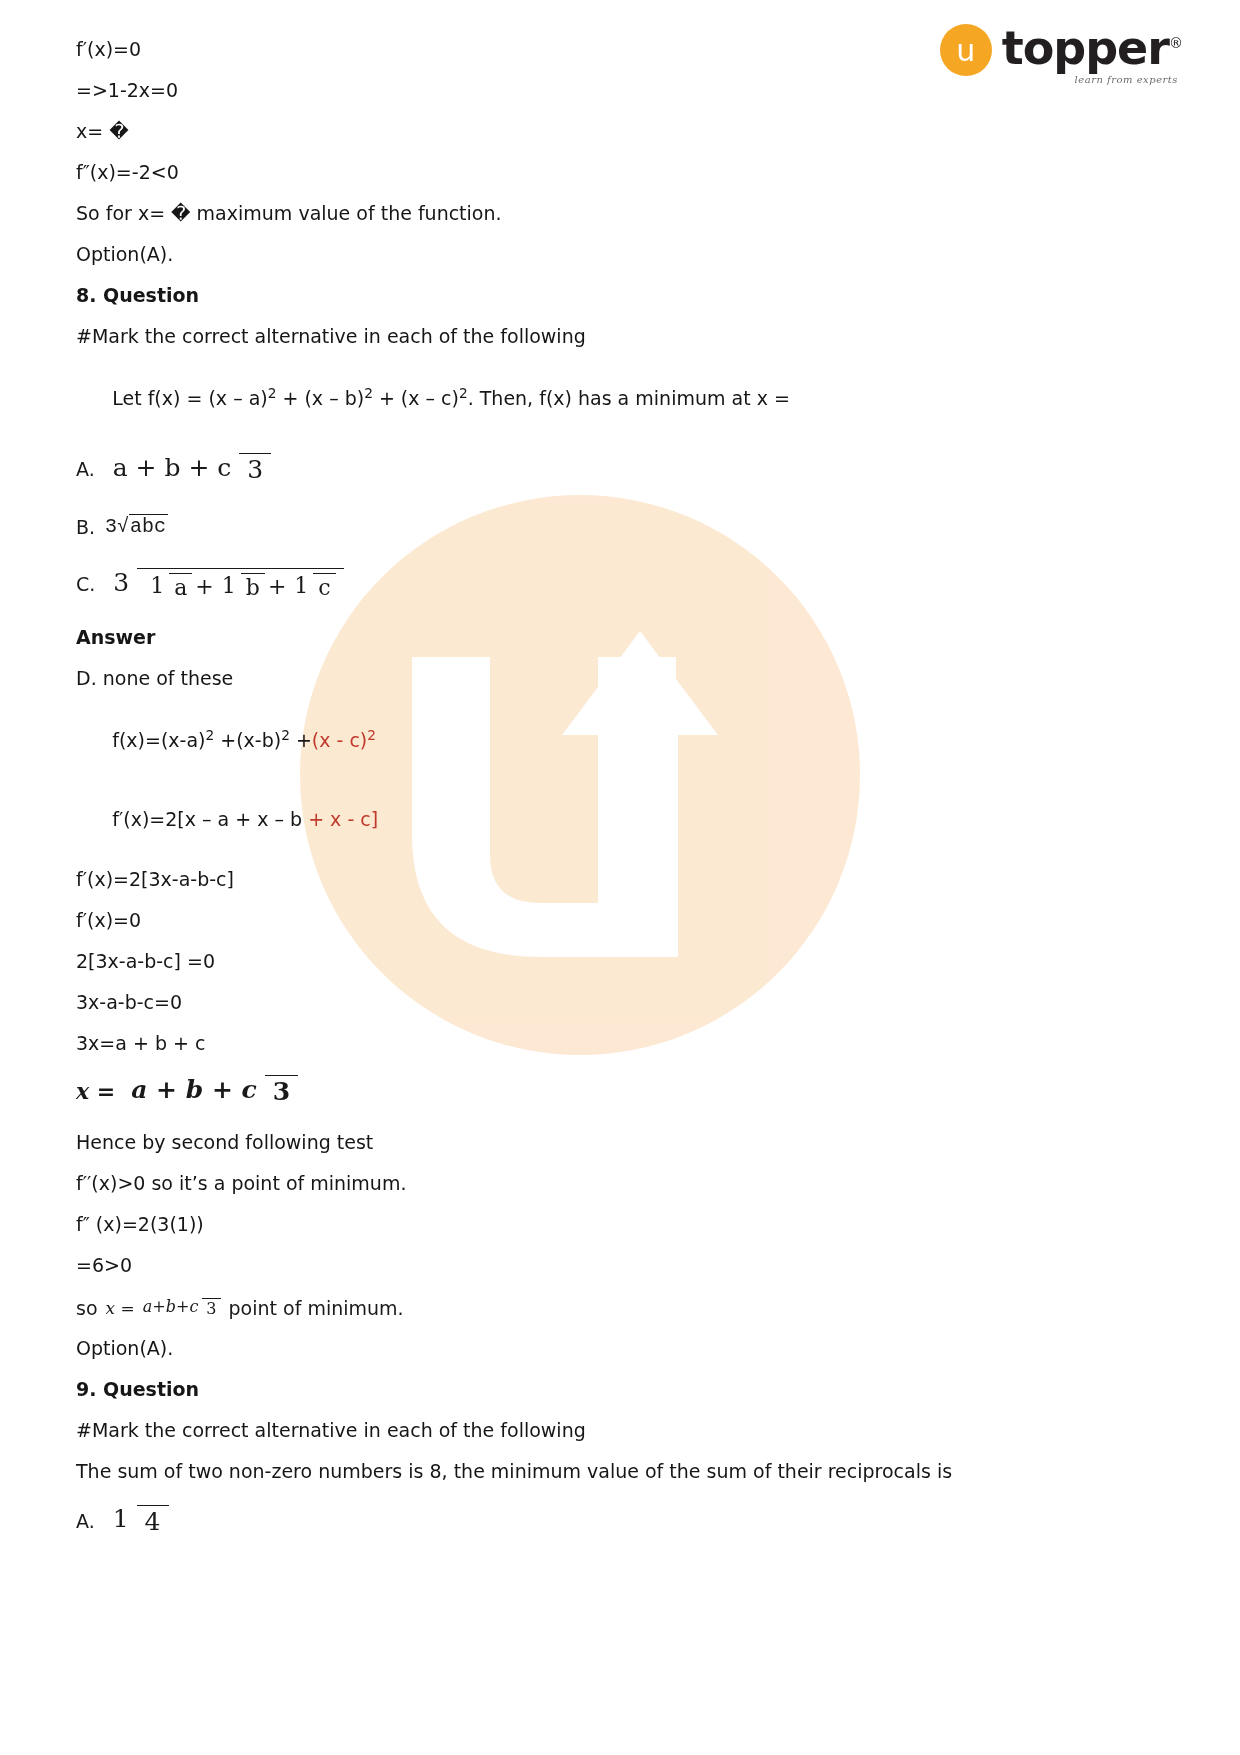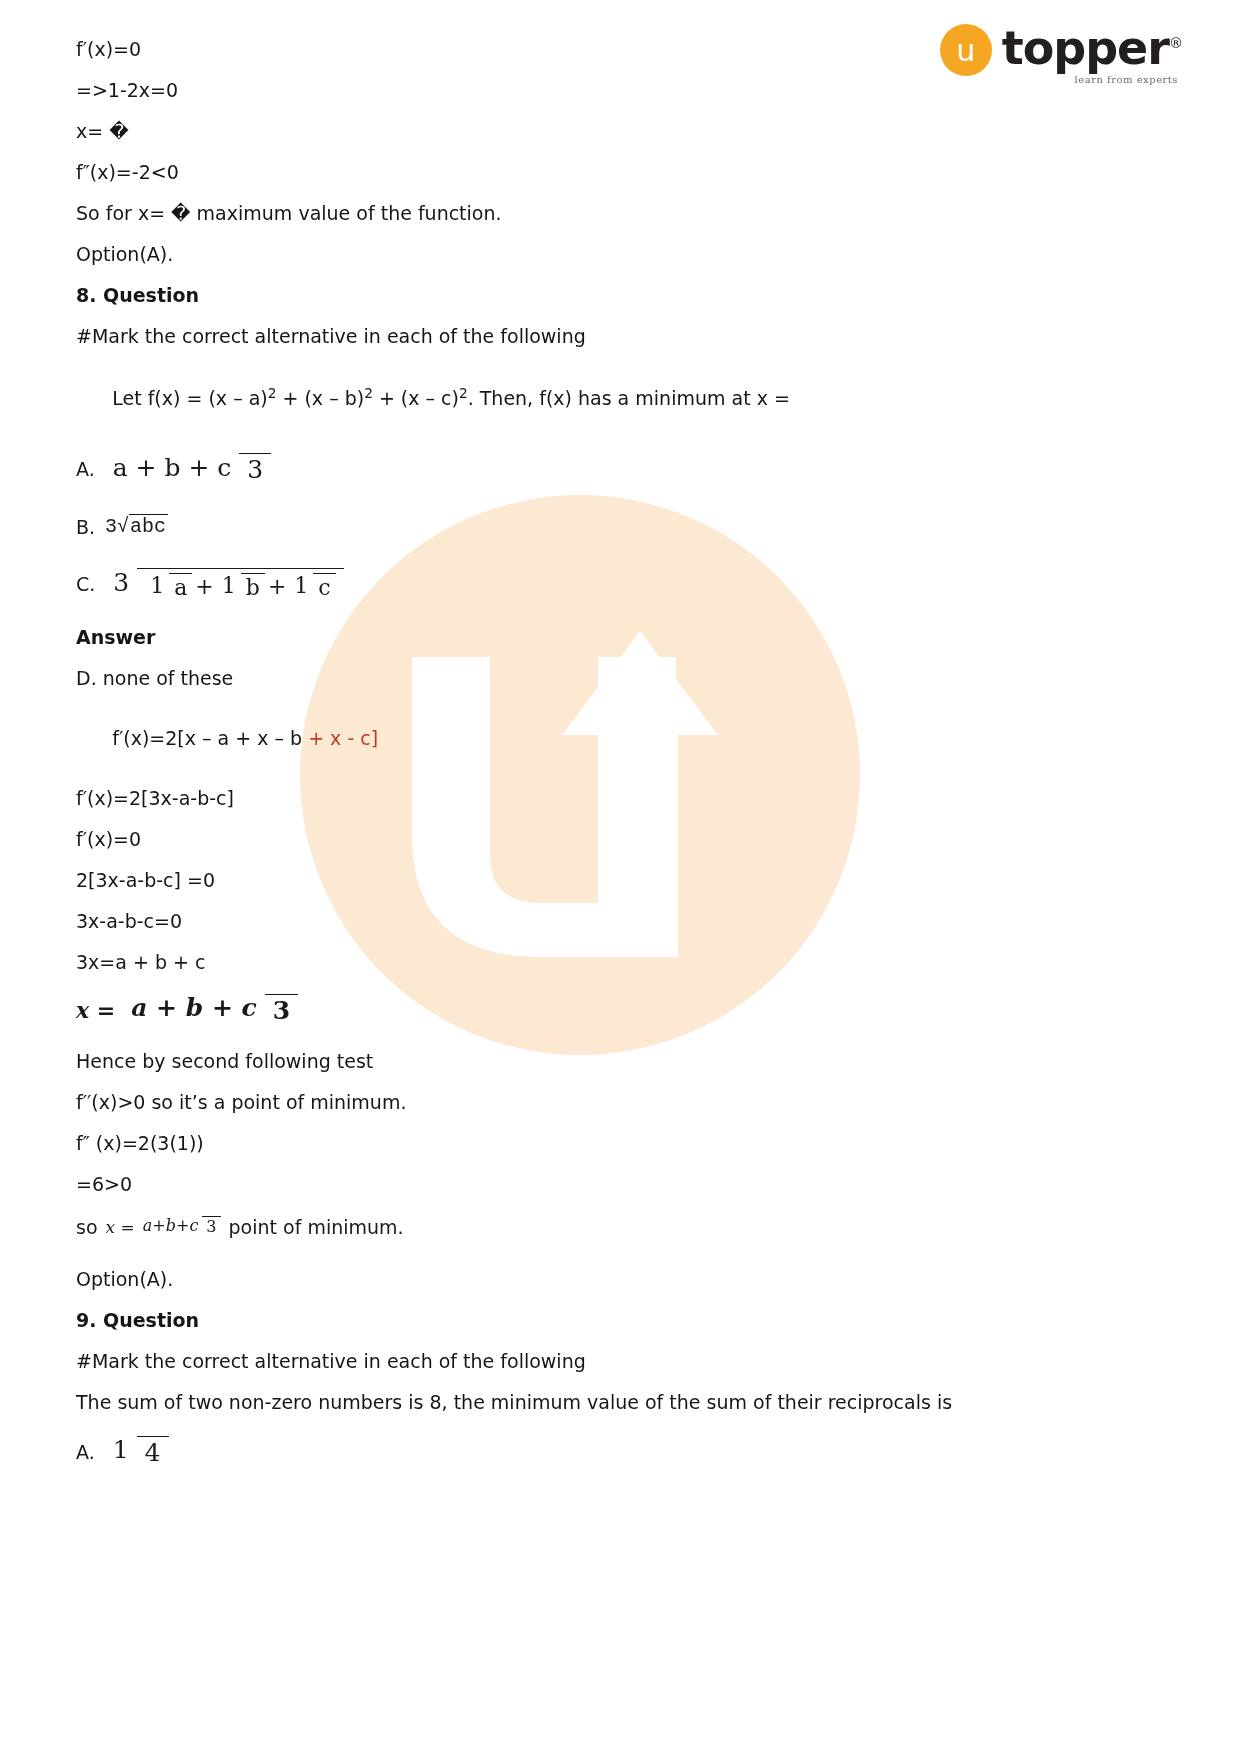--- a/index.html
+++ b/index.html
@@ -85,20 +85,21 @@
   .logo-reg {
     font-size: 14px;
     vertical-align: super;
     font-weight: normal;
   }
   .logo-tag {
     position: absolute;
     right: 4px;
     top: 52px;
     font-family: "DejaVu Serif", serif;
+    font-style: italic;
     font-size: 10px;
     color: #6b6b6b;
     letter-spacing: 0.5px;
     margin-left: 19px;
   }
 
   
   .mathline {
     display: flex;
     align-items: center;
@@ -210,20 +211,23 @@
             </span>
           </span>
         </span>
       </span>
     </div>
 
     <p class="line bold">Answer</p>
 
     <p class="line">D. none of these</p>
 
+    <p class="line">
+      <span>f(x)=(x-a)</span><span class="sup">2</span><span> +(x-b)</span><span class="sup">2</span><span> +</span><span class="red">(x - c)</span><span class="sup red">2</span>
+    </p>
 
     <p class="line">
       <span>f′(x)=2[x – a + x – b </span><span class="red">+ x - c]</span>
     </p>
 
     <p class="line">f′(x)=2[3x-a-b-c]</p>
     <p class="line">f′(x)=0</p>
     <p class="line">2[3x-a-b-c] =0</p>
     <p class="line">3x-a-b-c=0</p>
     <p class="line">3x=a + b + c</p>
@@ -234,21 +238,21 @@
         <span class="num bold-serif italic-serif">a + b + c</span>
         <span class="den bold-serif">3</span>
       </span>
     </div>
 
     <p class="line">Hence by second following test</p>
     <p class="line">f′′(x)&gt;0 so it’s a point of minimum.</p>
     <p class="line">f″ (x)=2(3(1))</p>
     <p class="line">=6&gt;0</p>
 
-    <div class="mathline" style="margin-bottom:32px;">
+    <div class="mathline" style="margin-bottom:20px;">
       <span>so</span>
       <span class="italic-serif gap" style="font-size:17px;">x =</span>
       <span class="frac small" style="margin-left:4px;">
         <span class="num italic-serif">a+b+c</span>
         <span class="den">3</span>
       </span>
       <span class="gap">point of minimum.</span>
     </div>
 
     <p class="line">Option(A).</p>

